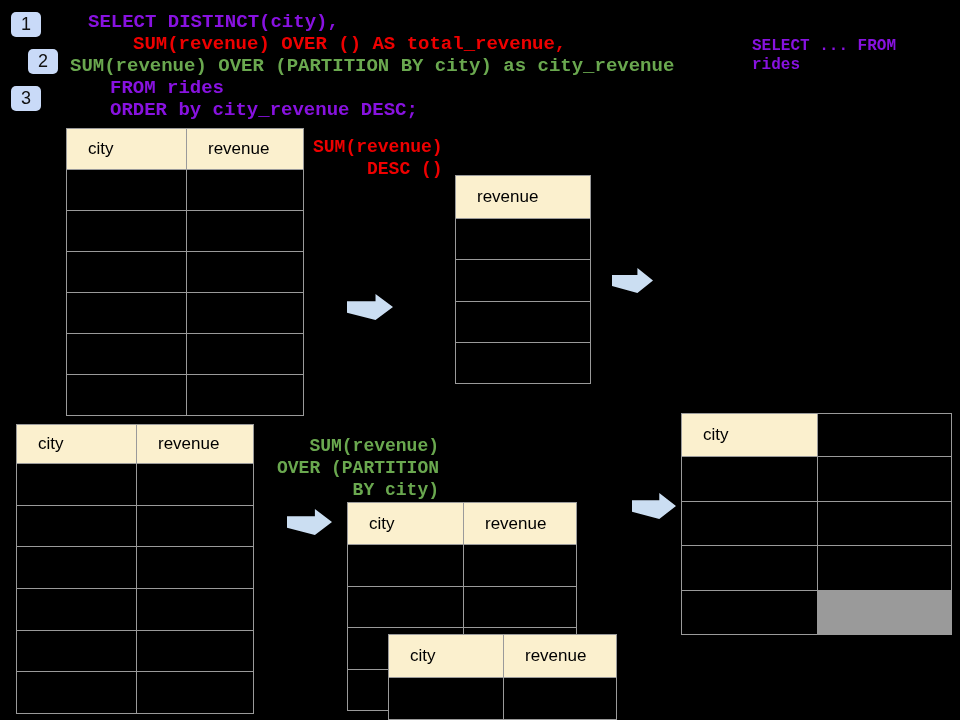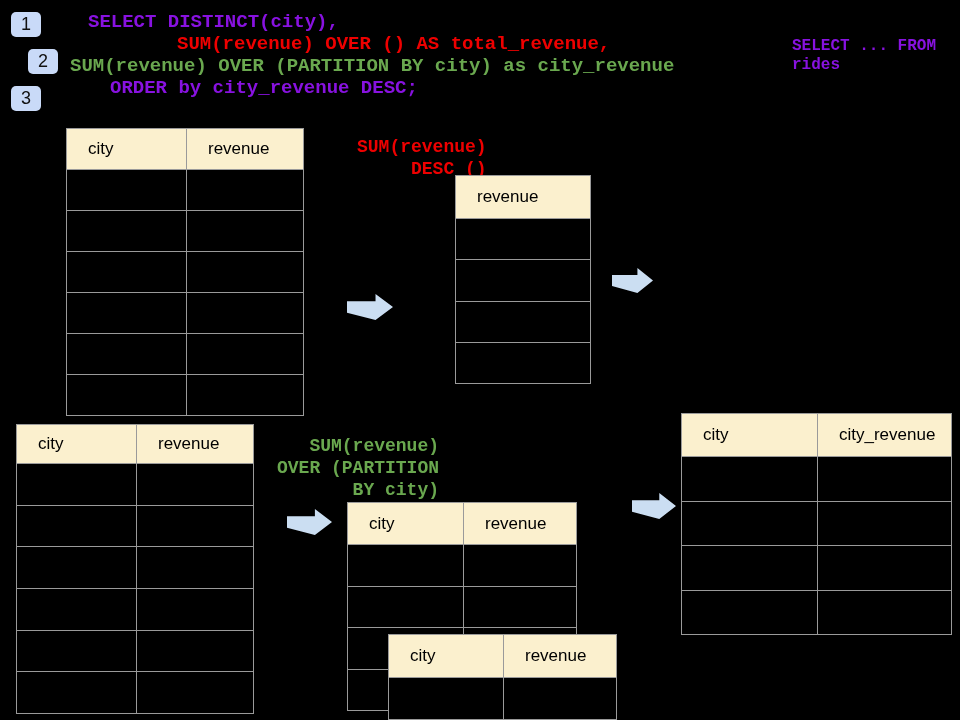--- a/index.html
+++ b/index.html
@@ -31,30 +31,29 @@
     line-height:22px;
     white-space:pre;
   }
   .code-line{height:22px;}
   .code-line:nth-child(1){padding-left:88px;}
   .code-line:nth-child(2){padding-left:133px;}
   .code-line:nth-child(3){padding-left:70px;}
   .code-line:nth-child(4){padding-left:110px;}
   .code-line:nth-child(5){padding-left:110px;}
   .purple{color:var(--purple,#8812E0);font-family:Liberation Mono, monospace;}
-  .red{color:var(--red,#EE0000);margin-left:44px;}
+  .red{color:var(--red,#EE0000);}
   .green{color:var(--green,#6AA84F);}
 
   
   .side-note{
     position:absolute;left:752px;top:37px;
     font-family:"Liberation Mono", monospace;
     font-weight:bold;font-size:16px;line-height:19px;
     white-space:pre;
-    margin-left:40px;
   }
 
   
   .fn-label{
     position:absolute;
     font-family:"Liberation Mono", monospace;
     font-weight:bold;font-size:18px;line-height:22px;
     white-space:pre;
     text-align:right;
   }
@@ -97,21 +96,21 @@
   .arrow3{left:287px;top:509px;width:45px;height:26px;}
   .arrow4{left:632px;top:493px;width:44px;height:26px;}
 </style>
 </head>
 <body>
 
 <div class="badge" style="left:11px;top:12px;">1</div>
 <div class="badge" style="left:28px;top:49px;">2</div>
 <div class="badge" style="left:11px;top:86px;">3</div>
 
-<div class="code"><div class="code-line purple">SELECT DISTINCT(city),</div><div class="code-line red">SUM(revenue) OVER () AS total_revenue,</div><div class="code-line green">SUM(revenue) OVER (PARTITION BY city) as city_revenue</div><div class="code-line purple">ORDER by city_revenue DESC;</div></div>
+<div class="code"><div class="code-line purple">SELECT DISTINCT(city),</div><div class="code-line red">SUM(revenue) OVER () AS total_revenue,</div><div class="code-line green">SUM(revenue) OVER (PARTITION BY city) as city_revenue</div><div class="code-line purple">FROM rides</div><div class="code-line purple">ORDER by city_revenue DESC;</div></div>
 
 <div class="side-note purple"><div>SELECT ... FROM</div><div>rides</div></div>
 
 <div class="fn-label red lbl-total"><div>SUM(revenue)</div><div>DESC ()</div></div>
 <div class="fn-label green lbl-partition"><div>SUM(revenue)</div><div>OVER (PARTITION</div><div>BY city)</div></div>
 
 <div class="tbl tblA">
     <div class="th">city</div>
     <div class="th">revenue</div>
     <div class="td"></div>
@@ -165,21 +164,20 @@
 <div class="tbl tblE">
     <div class="th">city</div>
     <div class="th">revenue</div>
     <div class="td"></div>
     <div class="td"></div>
     <div class="td"></div>
     <div class="td"></div>
   </div>
 <div class="tbl tblF">
     <div class="th">city</div>
-    <div class="th">city_revenue</div>
     <div class="td"></div>
     <div class="td"></div>
     <div class="td"></div>
     <div class="td"></div>
     <div class="td"></div>
     <div class="td"></div>
     <div class="td"></div>
     <div class="td"></div>
   </div>
 

